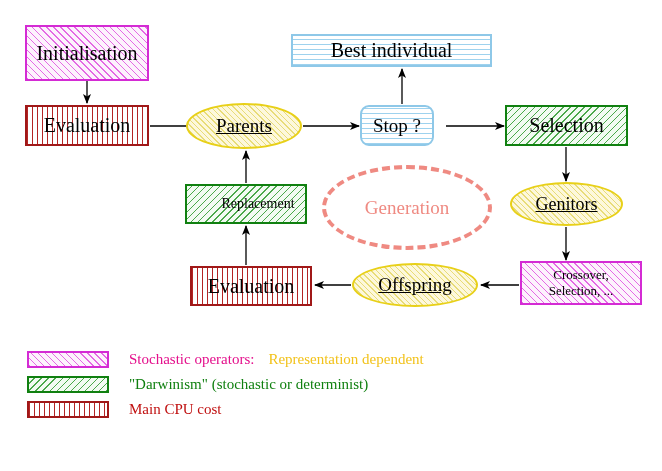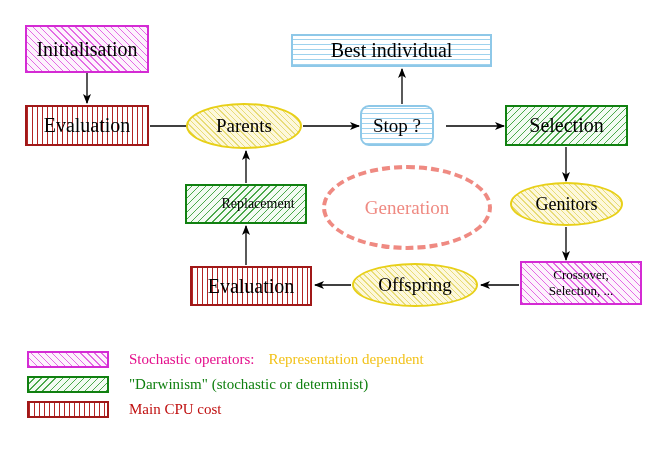--- a/index.html
+++ b/index.html
@@ -69,25 +69,26 @@
         rgba(255,255,255,0) 1px, rgba(255,255,255,0) 5px);
   }
   
   .fill-yellow {
     border: 2px solid #e8d018;
     background-color: #fdf8dc;
     background-image: repeating-linear-gradient(
         45deg,
         #e8dc78 0px, #e8dc78 1px,
         rgba(255,255,255,0) 1px, rgba(255,255,255,0) 4px);
+    text-decoration: underline;
   }
   .ellipse { border-radius: 50%; }
   .rounded { border-radius: 9px; }
 
-  .n-init       { left: 25px;  top: 25px;  width: 124px; height: 48px; font-size: 20px; }
+  .n-init       { left: 25px;  top: 25px;  width: 124px; height: 56px; font-size: 20px; }
   .n-eval-top   { left: 25px;  top: 105px; width: 124px; height: 41px; font-size: 20px; }
   .n-parents    { left: 186px; top: 103px; width: 116px; height: 46px; font-size: 19px; }
   .n-best       { left: 291px; top: 34px;  width: 201px; height: 33px; font-size: 20px; }
   .n-stop       { left: 360px; top: 105px; width: 74px;  height: 41px; font-size: 19px; }
   .n-selection  { left: 505px; top: 105px; width: 123px; height: 41px; font-size: 20px; }
   .n-genitors   { left: 510px; top: 182px; width: 113px; height: 44px; font-size: 18px; }
   .n-replace    { left: 185px; top: 184px; width: 122px; height: 40px; font-size: 14px; padding-left: 24px; }
   .n-generation {
     left: 322px; top: 165px; width: 170px; height: 85px;
     border: 4px dashed #ef8a82;

